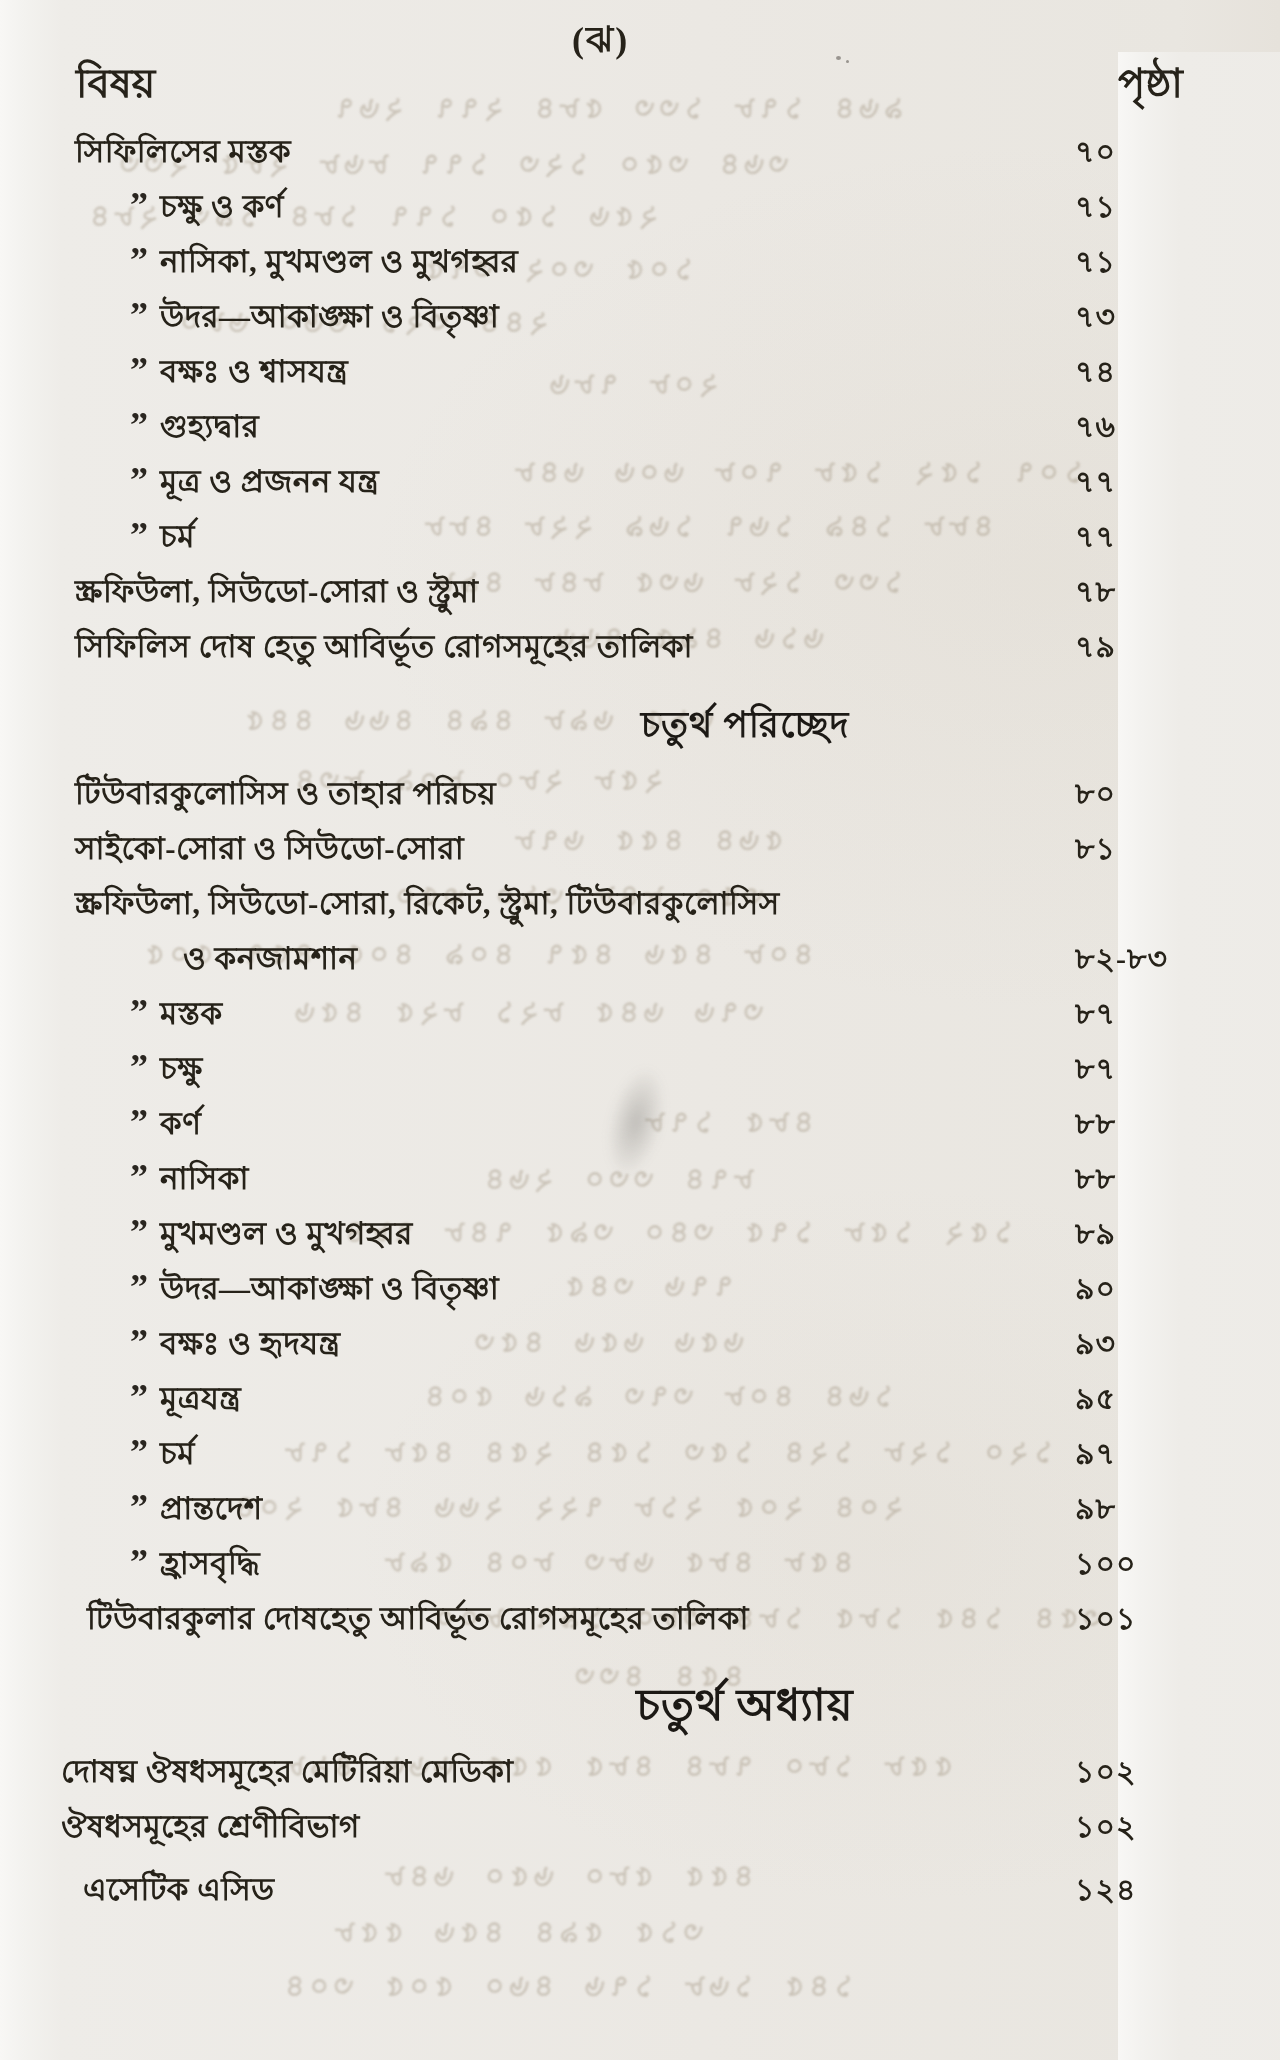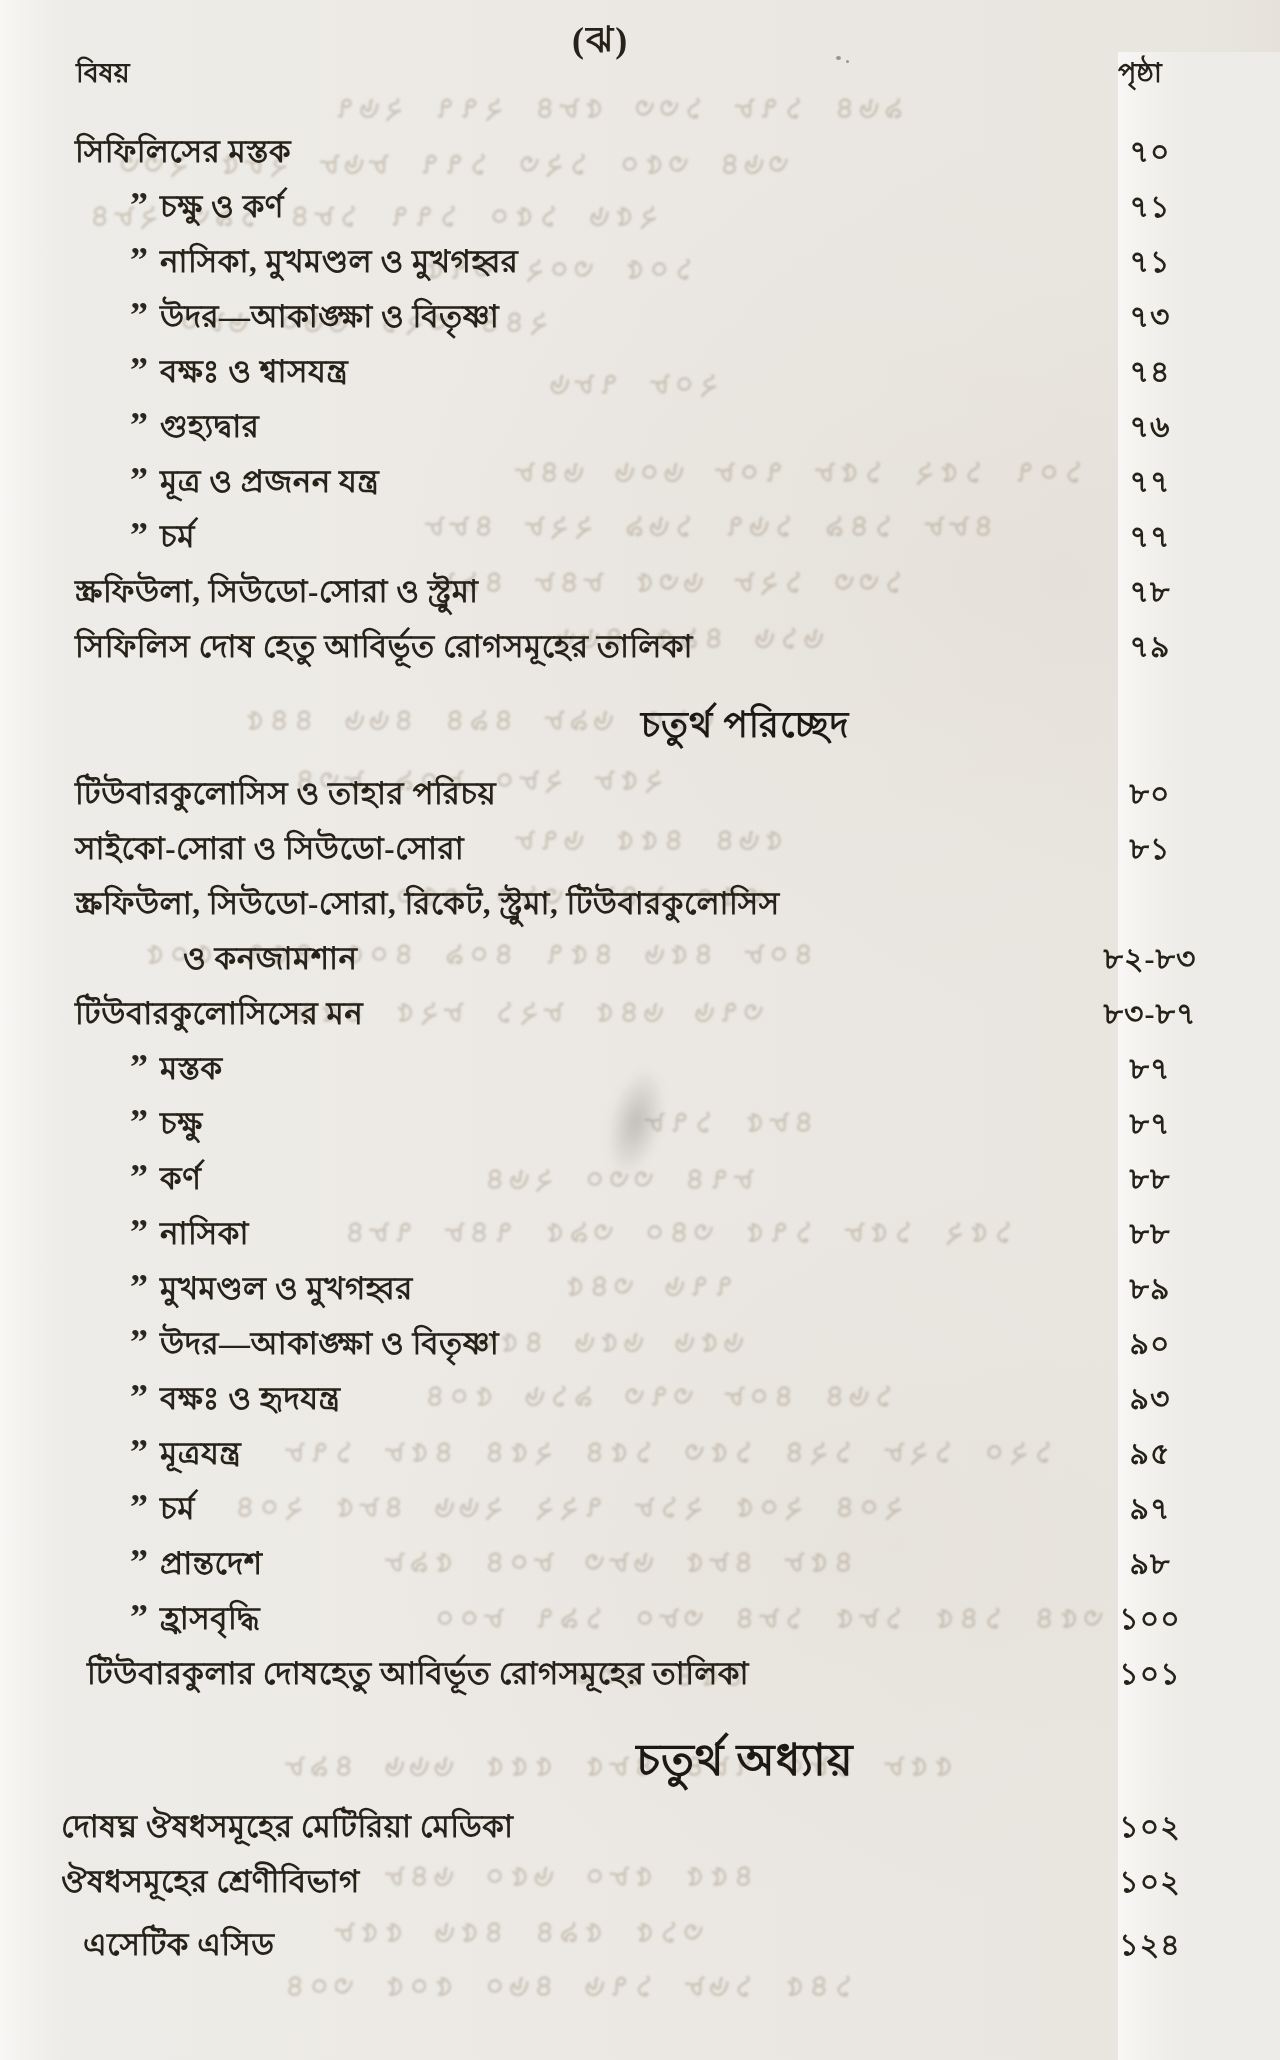--- a/index.html
+++ b/index.html
@@ -31,29 +31,29 @@
   }
   .speck{position:absolute;border-radius:50%;background:#55504a;opacity:.55;}
   .speck.s1{left:836px;top:56px;width:5px;height:4px;}
   .speck.s2{left:846px;top:60px;width:3px;height:3px;}
   .speck.s3{left:1238px;top:188px;width:4px;height:4px;opacity:.3;}
 
   .page-marker{
     position:absolute;left:572px;top:12px;
     font-size:36px;font-weight:600;letter-spacing:2px;
   }
-  .col-head{position:absolute;top:52px;font-size:27px;font-weight:700;}
+  .col-head{position:absolute;top:52px;font-size:40px;font-weight:700;}
   .col-head.subject{left:76px;}
   .col-head.page{left:1118px;}
 
   .toc{position:absolute;left:75px;top:130px;width:1150px;font-family:Liberation Serif, serif;}
   .toc-row{display:flex;align-items:flex-start;height:55px;font-size:31px;font-weight:600;line-height:44px;}
   .toc-row .ditto{width:30px;margin-left:55px;font-size:36px;line-height:40px;color:#2a2620;}
   .toc-row .label{flex:1;letter-spacing:.5px;}
-  .toc-row .page-num{width:150px;text-align:center;font-size:30px;letter-spacing:1px;white-space:nowrap;}
+  .toc-row .page-num{width:150px;text-align:left;font-size:30px;letter-spacing:1px;white-space:nowrap;}
   .toc-row.indent-1 .label{padding-left:12px;}
   .toc-row.indent-2 .label{padding-left:108px;}
   .toc-row.flush{margin-left:-14px;}
   .toc-row.gap-top{margin-top:8px;margin-left:8px;}
   .sec-heading{
     text-align:center;font-weight:700;font-size:36px;
     height:54px;line-height:54px;
     margin:18px 0 20px 190px;letter-spacing:1px;color:#1c1915;
   }
   .sec-heading.large{font-size:44px;height:60px;line-height:60px;margin:24px 0 14px 190px;}
@@ -163,24 +163,20 @@
       </div>
       <div class="toc-row">
         <span class="label">স্ক্রফিউলা, সিউডো-সোরা, রিকেট, স্ট্রুমা, টিউবারকুলোসিস</span>
         <span class="page-num"></span>
       </div>
       <div class="toc-row indent-2">
         <span class="label">ও কনজামশান</span>
         <span class="page-num">৮২-৮৩</span>
       </div>
       <div class="toc-row">
-        <span class="label">টিউবারকুলোসিসের মন</span>
-        <span class="page-num">৮৩-৮৭</span>
-      </div>
-      <div class="toc-row">
         <span class="ditto">”</span>
         <span class="label">মস্তক</span>
         <span class="page-num">৮৭</span>
       </div>
       <div class="toc-row">
         <span class="ditto">”</span>
         <span class="label">চক্ষু</span>
         <span class="page-num">৮৭</span>
       </div>
       <div class="toc-row">

